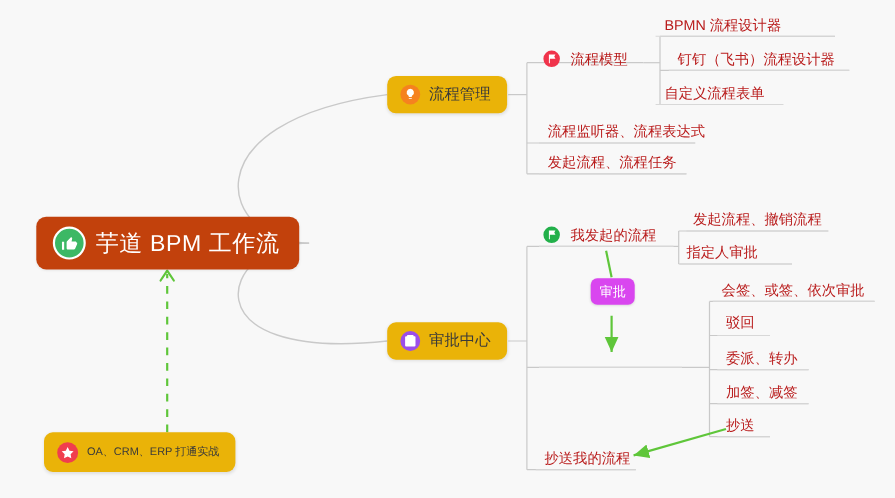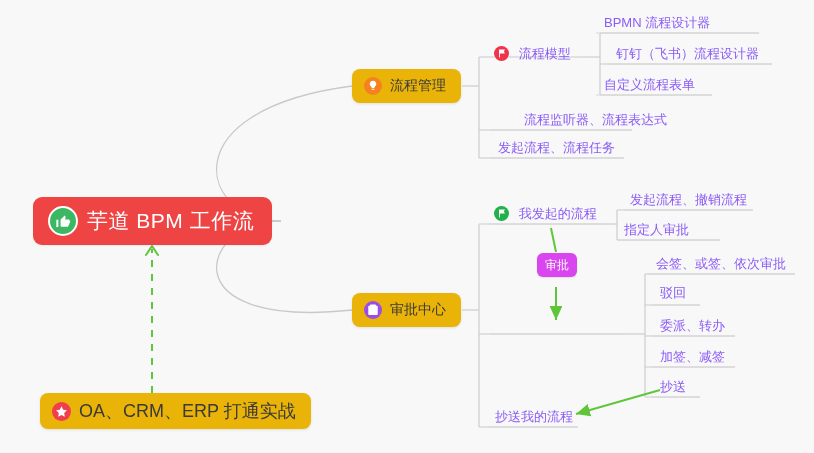--- a/index.html
+++ b/index.html
@@ -21,21 +21,21 @@
     width: 814px; height: 453px;
     pointer-events: none;
   }
   .node {
     position: absolute;
     box-sizing: border-box;
     white-space: nowrap;
   }
   
   .root-node {
-    background: #ef4444;
+    background: #c2410c;
     border-radius: 9px;
     color: #ffffff;
     display: flex;
     align-items: center;
     padding: 0 18px 0 15px;
     height: 48px;
     font-size: 21px;
     letter-spacing: .5px;
     box-shadow: 0 1px 2px rgba(0,0,0,.06);
   }
@@ -50,21 +50,21 @@
     padding: 0 15px 0 12px;
     font-size: 14px;
     color: #3a3a3a;
     box-shadow: 0 1px 3px rgba(0,0,0,.10);
   }
   .card .label { margin-left: 8px; }
   
   .item {
     display: inline-block;
     font-size: 13px;
-    color: #8b5cf6;
+    color: #b91c1c;
     padding: 2px 6px 5px 6px;
     line-height: 17px;
   }
   .item.with-icon { padding-left: 2px; }
   .item .label { vertical-align: middle; }
   .item .ic { vertical-align: middle; margin-right: 6px; }
   
   .circ {
     display: inline-block;
     width: 18px; height: 18px;
@@ -175,21 +175,21 @@
     </span>
     <span class="label">芋道 BPM 工作流</span>
   </div>
 
   <div class="node card" style="left:40px; top:393px; height:36px;">
     <span class="circ" style="background:#F03E4E; width:19px; height:19px;">
       <svg width="19" height="19" viewBox="0 0 24 24" fill="#ffffff">
         <path d="M12 5.5l2.1 4.3 4.7.7-3.4 3.3.8 4.7-4.2-2.2-4.2 2.2.8-4.7-3.4-3.3 4.7-.7z"></path>
       </svg>
     </span>
-    <span class="label" style="font-size:18px;">OA、CRM、ERP 打通实战</span>
+    <span class="label" style="font-size:10px;">OA、CRM、ERP 打通实战</span>
   </div>
 
   <div class="node card" style="left:352px; top:69px;">
     <span class="circ" style="background:#F5821F;">
       <svg width="18" height="18" viewBox="0 0 24 24" fill="#ffffff">
         <path d="M12 5a4.4 4.4 0 00-2.4 8.1c.4.3.6.7.6 1.2v.7h3.6v-.7c0-.5.2-.9.6-1.2A4.4 4.4 0 0012 5zm-1.8 11.3h3.6v1.1h-3.6z"></path>
       </svg>
     </span>
     <span class="label">流程管理</span>
   </div>
@@ -206,21 +206,21 @@
   <div class="node item" style="left:598px; top:11px;">
     <span class="label">BPMN 流程设计器</span>
   </div>
   <div class="node item" style="left:610px; top:42px;">
     <span class="label">钉钉（飞书）流程设计器</span>
   </div>
   <div class="node item" style="left:598px; top:73px;">
     <span class="label">自定义流程表单</span>
   </div>
 
-  <div class="node item" style="left:492px; top:108px;margin-left:26px;">
+  <div class="node item" style="left:492px; top:108px;">
     <span class="label">流程监听器、流程表达式</span>
   </div>
   <div class="node item" style="left:492px; top:136px;">
     <span class="label">发起流程、流程任务</span>
   </div>
 
   <div class="node card" style="left:352px; top:293px;">
     <span class="circ" style="background:#9B4DEA;">
       <svg width="18" height="18" viewBox="0 0 24 24" fill="#ffffff">
         <path d="M9 4.6h6a1 1 0 011 1v.6h1.2c.6 0 1.1.5 1.1 1.1v10.2c0 .6-.5 1.1-1.1 1.1H6.8c-.6 0-1.1-.5-1.1-1.1V7.3c0-.6.5-1.1 1.1-1.1H8v-.6a1 1 0 011-1zm-1.2 4.9h8.4v1.2H7.8zm0 2.8h8.4v1.2H7.8zm0 2.8h5.6v1.2H7.8z"></path>

